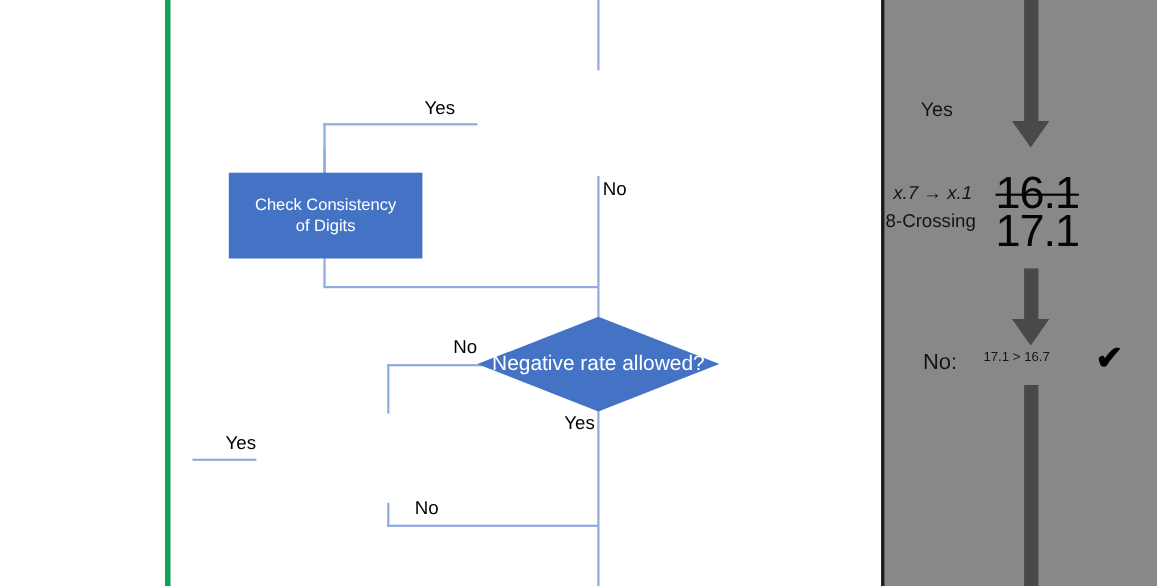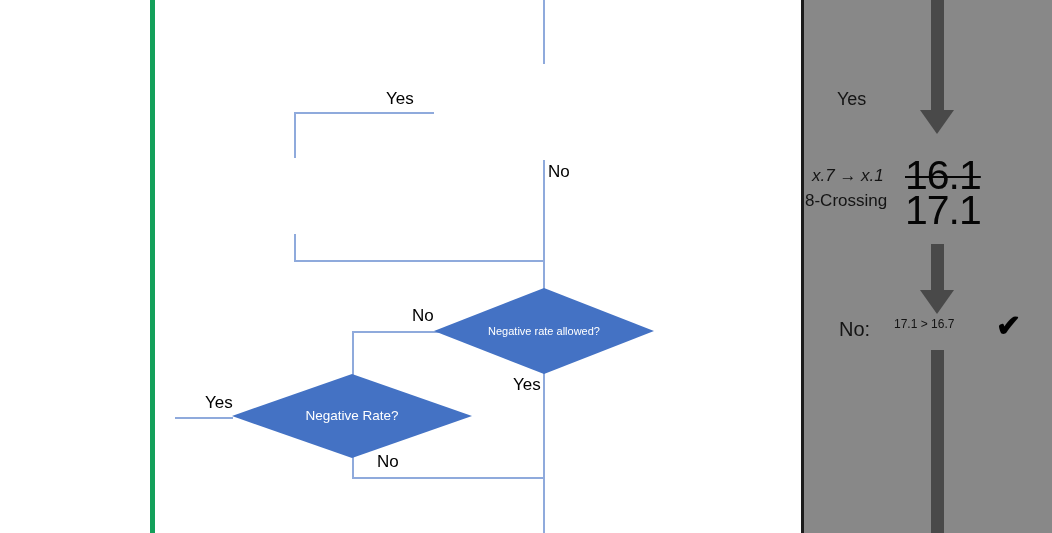--- a/index.html
+++ b/index.html
@@ -141,39 +141,37 @@
   <div class="conn conn-v" style="left:352px; top:331px; height:45px;"></div>
 
   <div class="conn conn-h" style="left:175px; top:417px; width:58px;"></div>
 
   <div class="conn conn-v" style="left:352px; top:457px; height:22px;"></div>
   <div class="conn conn-h" style="left:352px; top:477px; width:192px;"></div>
 
   <div class="conn conn-v" style="left:543px; top:372px; height:161px;"></div>
 
 
+  <div class="proc-box" style="left:208px; top:157px; width:176px; height:78px; font-size:15px;">
+    <div>
+      <span>Check Consistency</span>
+      <span>of Digits</span>
+    </div>
+  </div>
 
   <div class="diamond-wrap" style="left:434px; top:288px; width:220px; height:86px;">
     <div class="diamond-shape"></div>
-    <div class="diamond-label" style="font-size:11px;align-items:center;">
+    <div class="diamond-label" style="font-size:19px;align-items:center;">
       <div>
         <span>Negative rate</span>
         <span>allowed?</span>
       </div>
     </div>
   </div>
 
-  <div class="diamond-wrap" style="left:232px; top:374px; width:240px; height:84px;">
-    <div class="diamond-shape"></div>
-    <div class="diamond-label" style="font-size:13.5px;">
-      <div>
-        <span>Negative Rate?</span>
-      </div>
-    </div>
-  </div>
 
 
   <div class="edge-label" style="left:386px; top:89px; font-size:17px;">Yes</div>
 
   <div class="edge-label" style="left:548px; top:162px; font-size:17px;">No</div>
 
   <div class="edge-label" style="left:412px; top:306px; font-size:17px;">No</div>
 
   <div class="edge-label" style="left:513px; top:375px; font-size:17px;">Yes</div>
 

